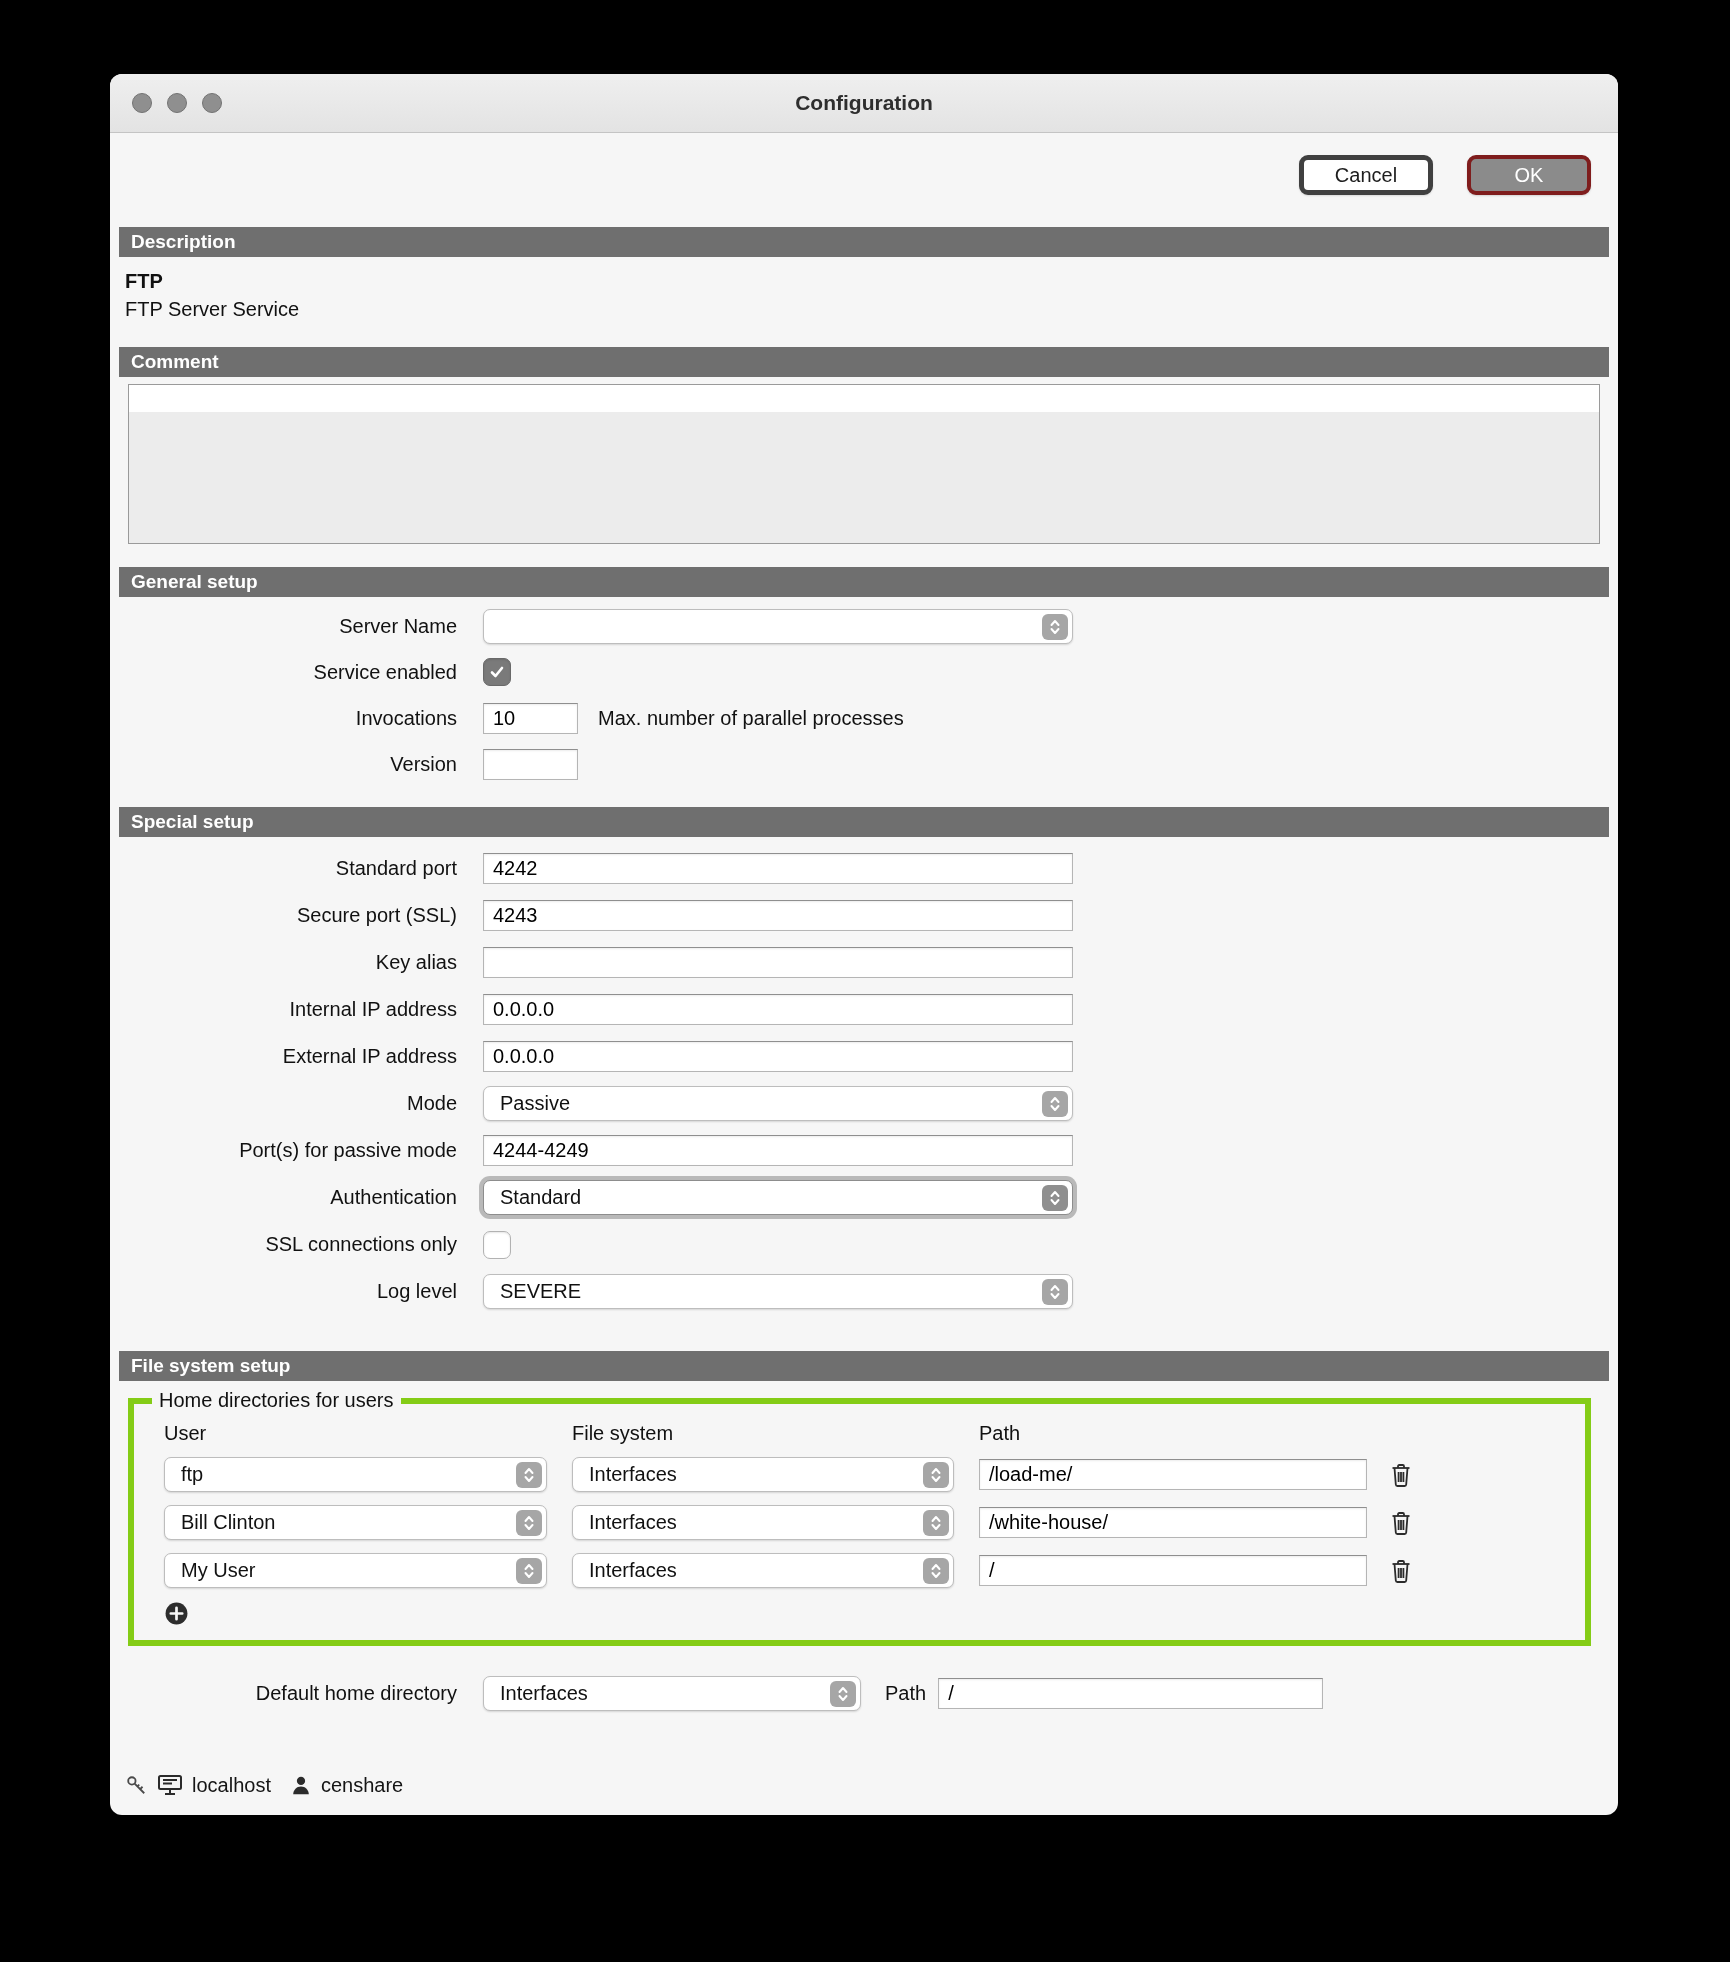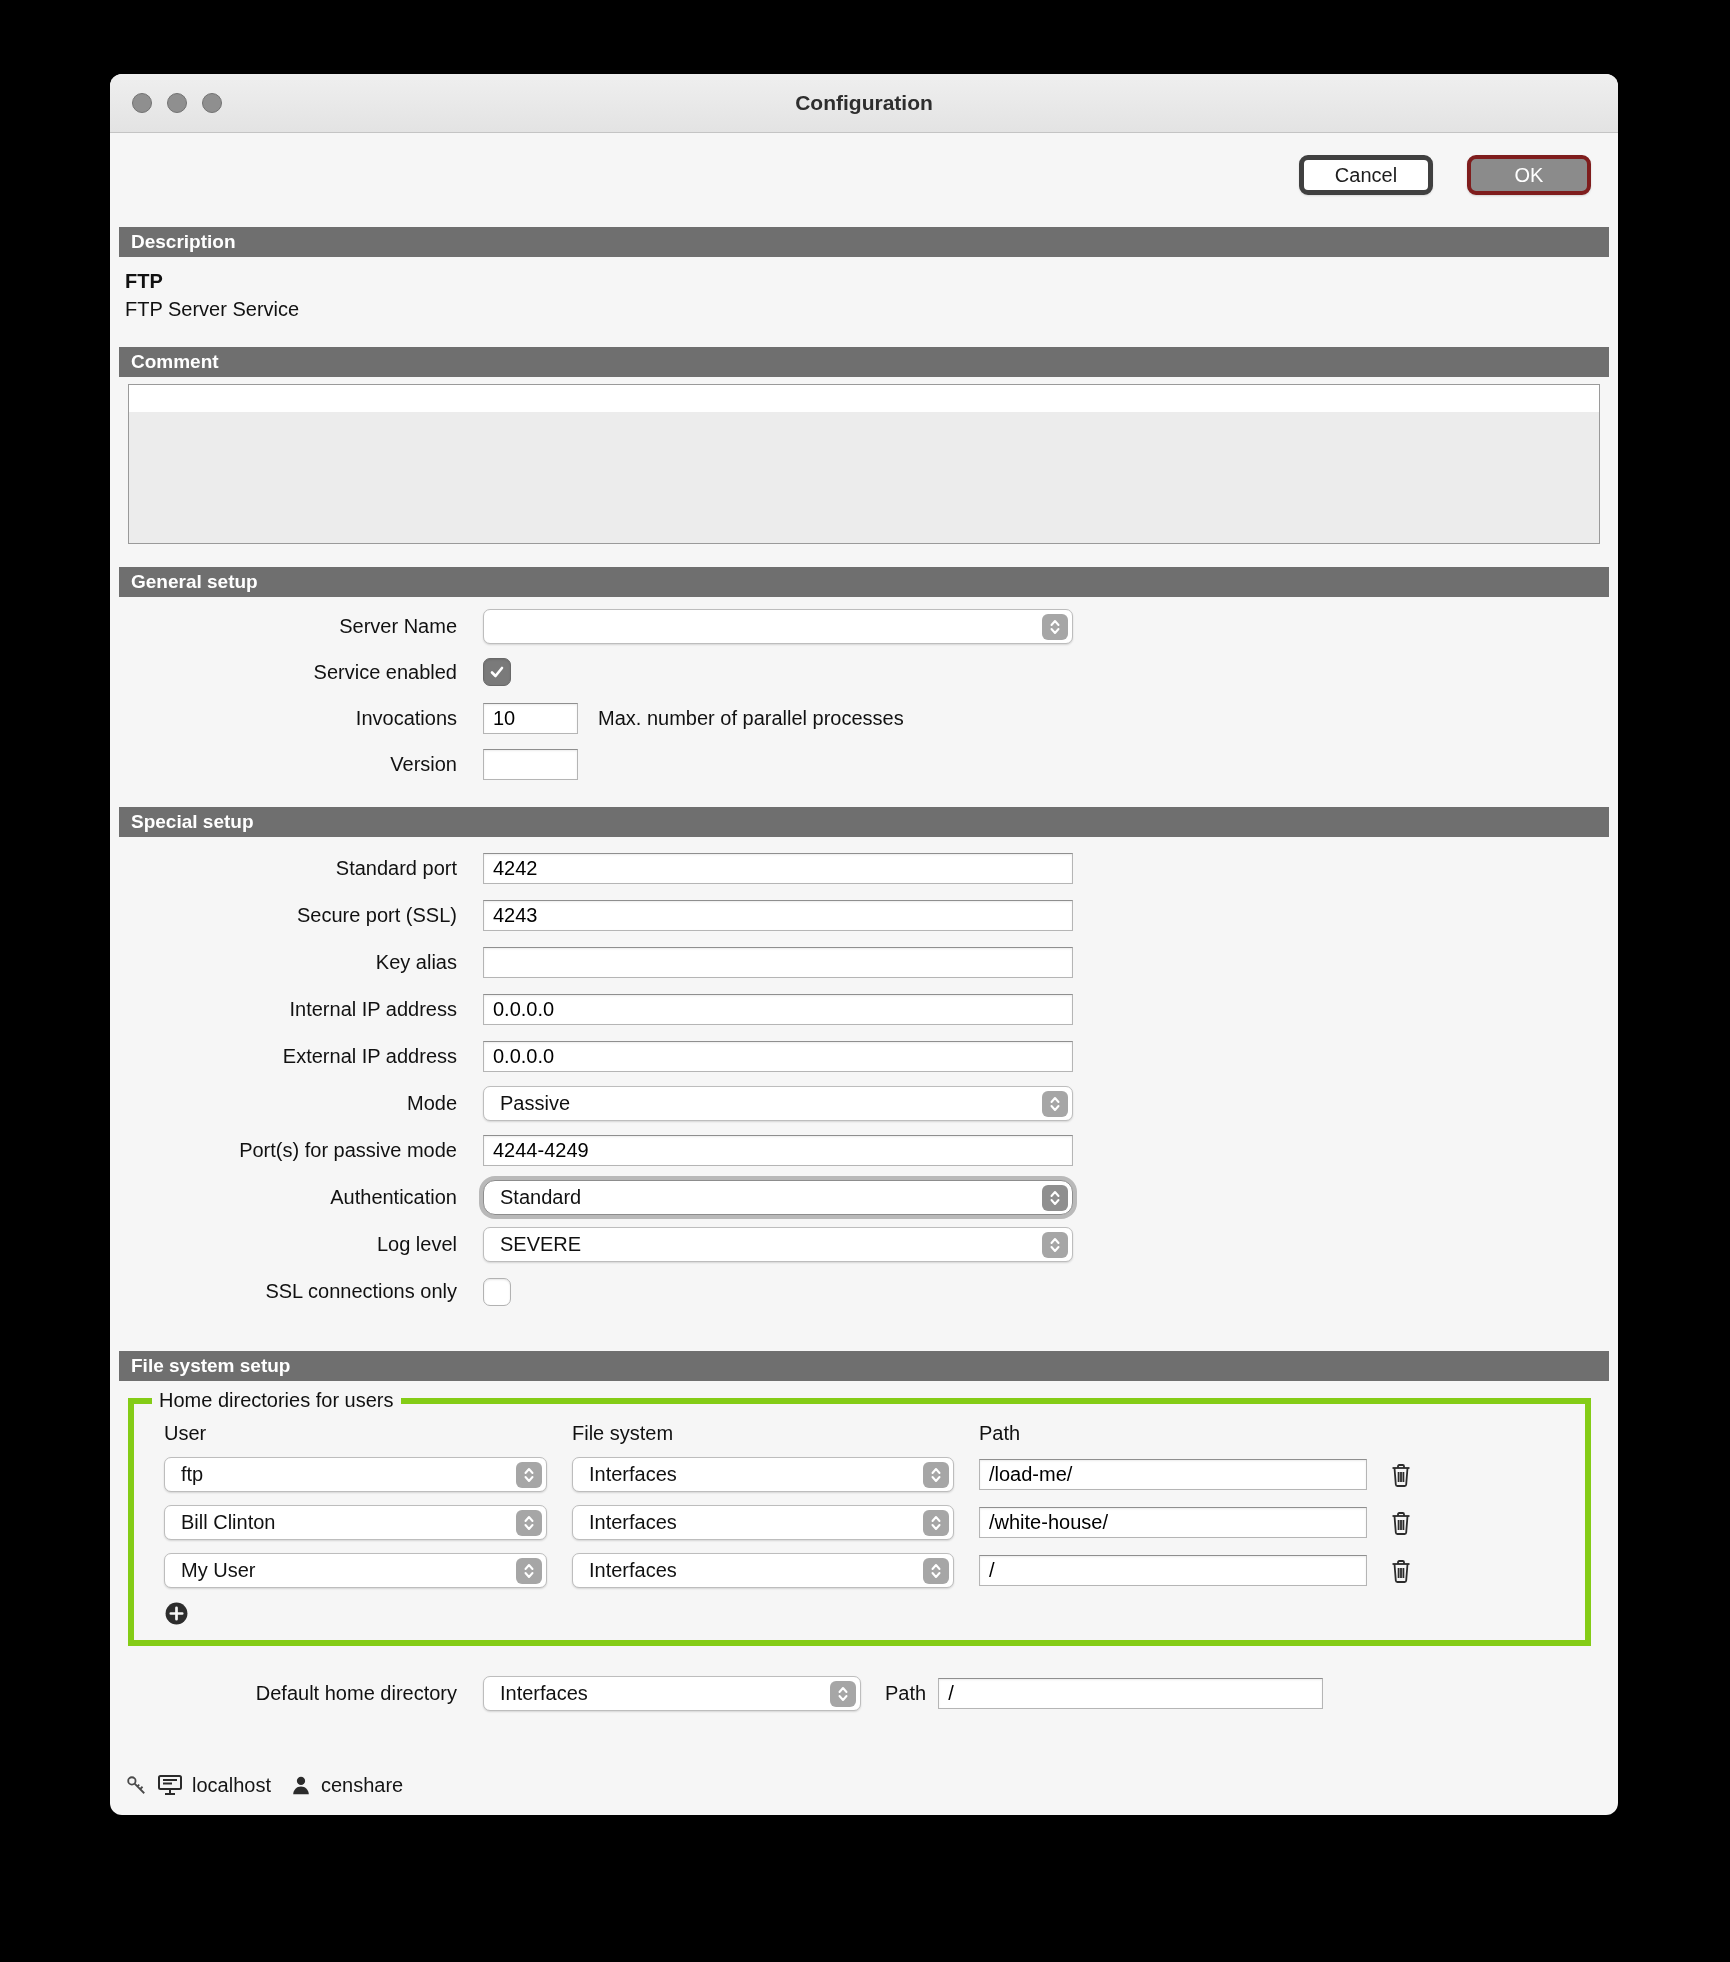--- a/index.html
+++ b/index.html
@@ -84,21 +84,20 @@
   .select {
     position: relative; height: 35px;
     background: #fff; border: 1px solid #bdbdbd; border-radius: 7px;
     display: flex; align-items: center;
     padding: 0 46px 0 16px; font-size: 20px;
     box-shadow: 0 1px 2px rgba(0,0,0,.14);
   }
   .select.focused {
     border-color: #8d8d8d;
     box-shadow: 0 0 0 4px #b9b9b9;
-    border-radius: 12px;
   }
   .stepper {
     position: absolute; right: 4px; top: 4px;
     width: 26px; height: 26px; border-radius: 6px;
     background: #a6a6a6;
     display: flex; align-items: center; justify-content: center;
   }
   .select.focused .stepper { background: #8f8f8f; }
   
   .checkbox {
@@ -261,36 +260,36 @@
         <span class="stepper">
           <svg width="14" height="18" viewBox="0 0 14 18">
               <path d="M3.5 7 L7 3 L10.5 7" fill="none" stroke="#fff" stroke-width="2" stroke-linecap="round" stroke-linejoin="round"></path>
               <path d="M3.5 11 L7 15 L10.5 11" fill="none" stroke="#fff" stroke-width="2" stroke-linecap="round" stroke-linejoin="round"></path>
             </svg>
         </span>
       </div>
     </div>
 
     <div class="form-row">
+      <span class="form-label">SSL connections only</span>
+      <div class="control checkbox">
+        
+      </div>
+    </div>
+
+    <div class="form-row">
       <span class="form-label">Log level</span>
       <div class="control select w-long">
         <span class="select-text">SEVERE</span>
         <span class="stepper">
           <svg width="14" height="18" viewBox="0 0 14 18">
               <path d="M3.5 7 L7 3 L10.5 7" fill="none" stroke="#fff" stroke-width="2" stroke-linecap="round" stroke-linejoin="round"></path>
               <path d="M3.5 11 L7 15 L10.5 11" fill="none" stroke="#fff" stroke-width="2" stroke-linecap="round" stroke-linejoin="round"></path>
             </svg>
         </span>
-      </div>
-    </div>
-
-    <div class="form-row">
-      <span class="form-label">SSL connections only</span>
-      <div class="control checkbox">
-        
       </div>
     </div>
   </div>
 
   <div class="section-bar">File system setup</div>
 
   <fieldset class="home-dirs">
     <legend>Home directories for users</legend>
 
     <div class="table-head">

